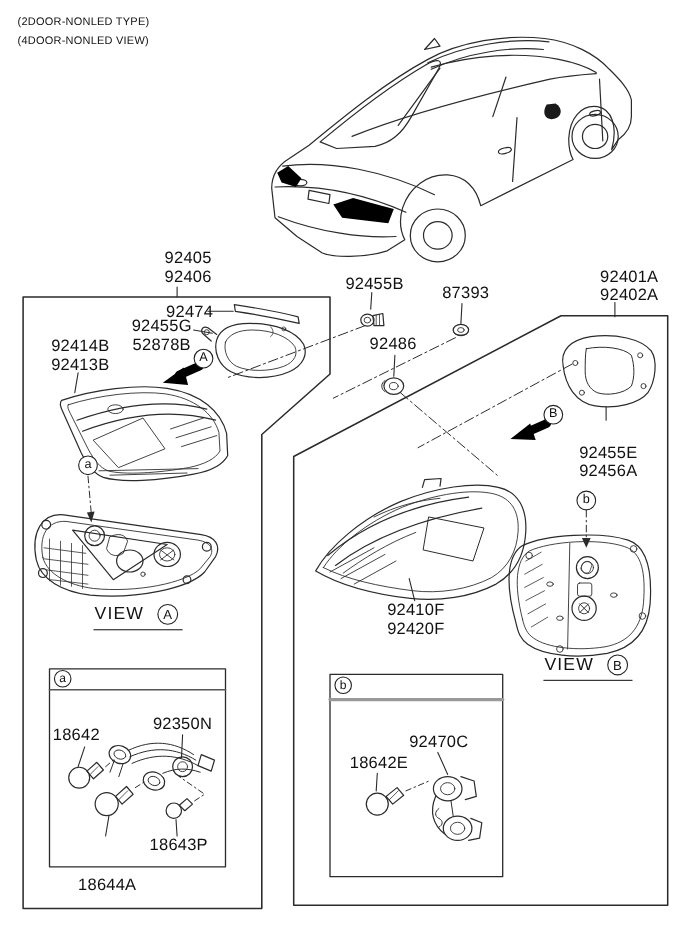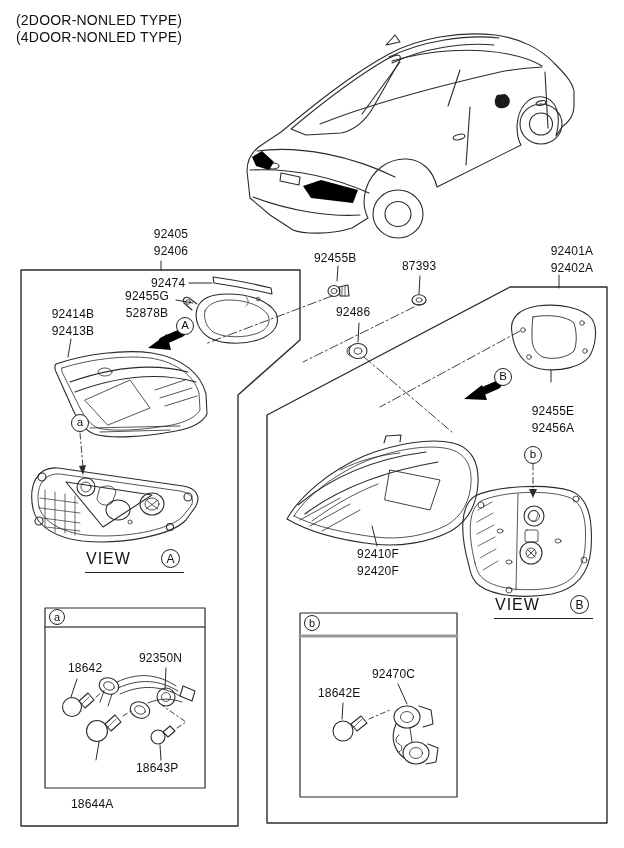--- a/index.html
+++ b/index.html
@@ -2,41 +2,41 @@
 <html><head>
 <meta charset="utf-8">
 <style>
   html,body{margin:0;padding:0;background:#fff;}
   #stage{
     position:relative;width:624px;height:848px;background:#fff;overflow:hidden;
     font-family:"Liberation Sans",sans-serif;color:#111;
   }
   #art{position:absolute;left:0;top:0;}
   .lbl{
-    position:absolute;font-size:12px;line-height:17px;color:#111;
+    position:absolute;font-size:15px;line-height:17px;color:#111;
     white-space:nowrap;letter-spacing:0.2px;
   }
   .lbl.two{text-align:center;white-space:normal;}
   .circ{
     position:absolute;width:18px;height:18px;border:1.4px solid #222;border-radius:50%;
     display:flex;align-items:center;justify-content:center;
     font-size:11.5px;line-height:1;background:#fff;box-sizing:border-box;
   }
   .circ.sm{width:16px;height:16px;font-size:11px;}
   .viewlbl{
-    position:absolute;display:flex;align-items:center;gap:30px;
+    position:absolute;display:flex;align-items:center;gap:12px;
     border-bottom:1.6px solid #222;padding:0 4px 4px 1px;
     font-size:16px;letter-spacing:1px;color:#111;
   }
   .circ-inline{
     width:19px;height:19px;border:1.4px solid #222;border-radius:50%;
     display:flex;align-items:center;justify-content:center;
     font-size:12px;letter-spacing:0;box-sizing:border-box;
   }
-  .hdr{position:absolute;font-size:14px;line-height:17px;letter-spacing:0.2px;color:#111;}
+  .hdr{position:absolute;font-size:10px;line-height:17px;letter-spacing:0.2px;color:#111;}
 </style>
 </head>
 <body>
 
 <div id="stage">
 
   <svg id="art" width="624" height="848" viewBox="0 0 624 848">
     <g fill="none" stroke="#2b2b2b" stroke-width="1.1" stroke-linecap="round" stroke-linejoin="round">
 
       <g>
@@ -297,21 +297,21 @@
         <path d="M351,724 L361,716 L367,723 L357,731 Z"></path>
         <path d="M354,727 L362,719" stroke-width="0.7"></path>
       </g>
       <g stroke-width="0.9" stroke-dasharray="5 3 1.5 3">
         <path d="M369,719 L390,710"></path>
       </g>
     </g>
   </svg>
 
   <div class="hdr" style="left:16px;top:12px">(2DOOR-NONLED TYPE)</div>
-  <div class="hdr" style="left:16px;top:29px">(4DOOR-NONLED TYPE)</div>
+  <div class="hdr" style="left:16px;top:29px">(4DOOR-NONLED VIEW)</div>
 
   <div class="lbl two" style="left:142px;top:226px;width:58px">
     <div>92405</div>
     <div>92406</div>
   </div>
 
   <div class="lbl" style="left:314px;top:250px">92455B</div>
   <div class="lbl" style="left:402px;top:258px">87393</div>
 
   <div class="lbl two" style="left:543px;top:243px;width:58px">
@@ -337,21 +337,21 @@
     <div>92455E</div>
     <div>92456A</div>
   </div>
 
   <div class="lbl two" style="left:349px;top:546px;width:58px">
     <div>92410F</div>
     <div>92420F</div>
   </div>
 
   <div class="lbl" style="left:139px;top:650px">92350N</div>
-  <div class="lbl" style="left:68px;top:660px">18642</div>
+  <div class="lbl" style="left:48px;top:660px">18642</div>
   <div class="lbl" style="left:71px;top:796px">18644A</div>
   <div class="lbl" style="left:136px;top:760px">18643P</div>
   <div class="lbl" style="left:372px;top:666px">92470C</div>
   <div class="lbl" style="left:318px;top:685px">18642E</div>
 
   <div class="circ" style="left:176px;top:317px">A</div>
   <div class="circ" style="left:494px;top:368px">B</div>
   <div class="circ" style="left:71px;top:414px">a</div>
   <div class="circ" style="left:524px;top:446px">b</div>
   <div class="circ sm" style="left:49px;top:609px">a</div>

